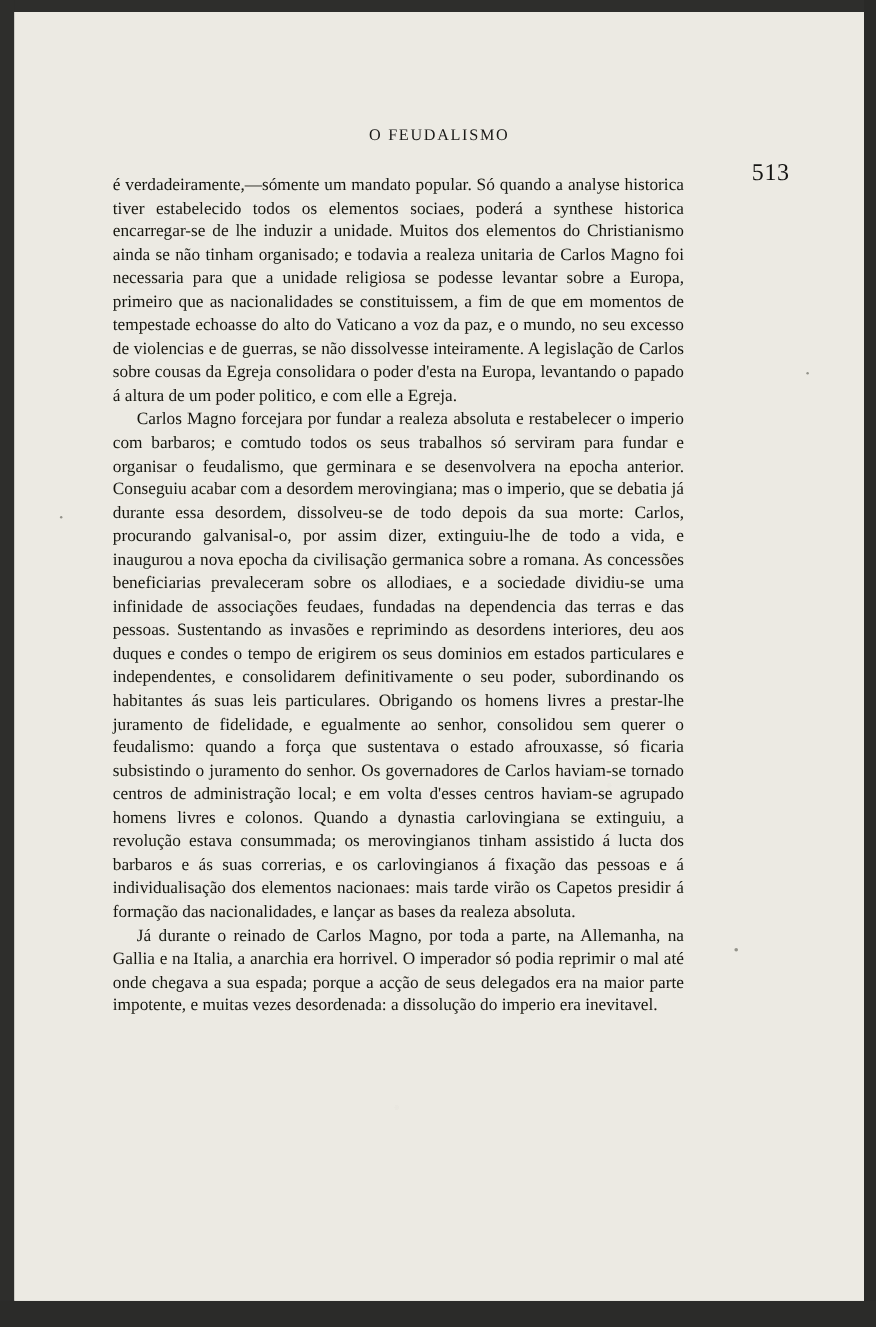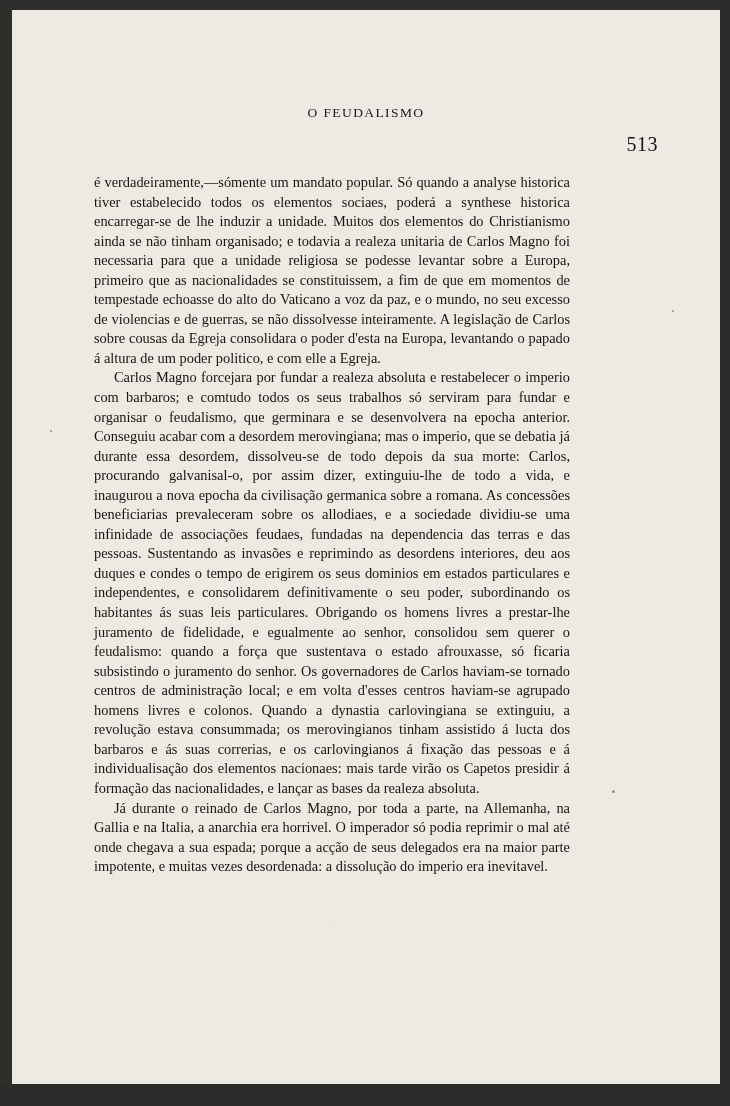--- a/index.html
+++ b/index.html
@@ -81,21 +81,20 @@
     position: absolute;
     top: 135px;
     left: 82px;
     width: 476px;
     font-family: "Liberation Serif", serif;
     font-size: 14.4px;
     line-height: 19.55px;
     color: #16160f;
     text-align: justify;
     text-justify: inter-word;
-    margin-top: 28px;
     -webkit-font-smoothing: none;
   }
   .body-text p {
     margin: 0;
     text-indent: 20px;
   }
   .body-text p.first {
     text-indent: 0;
   }
   .speck {

